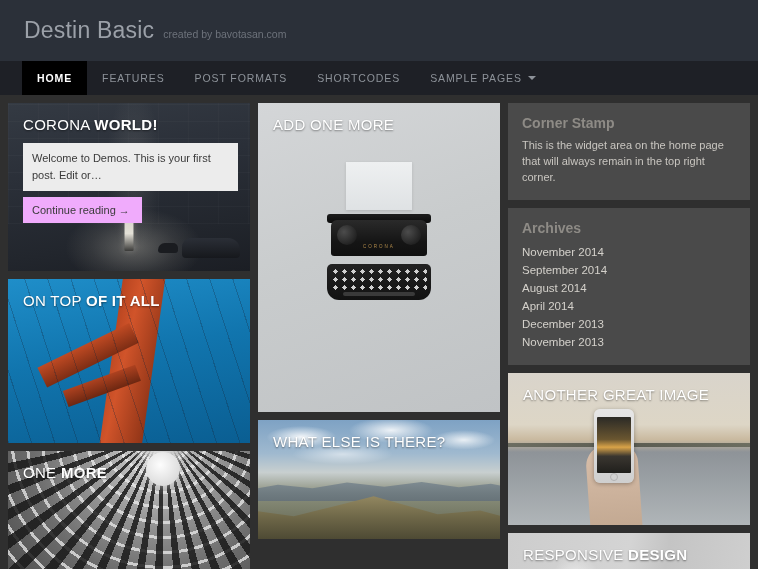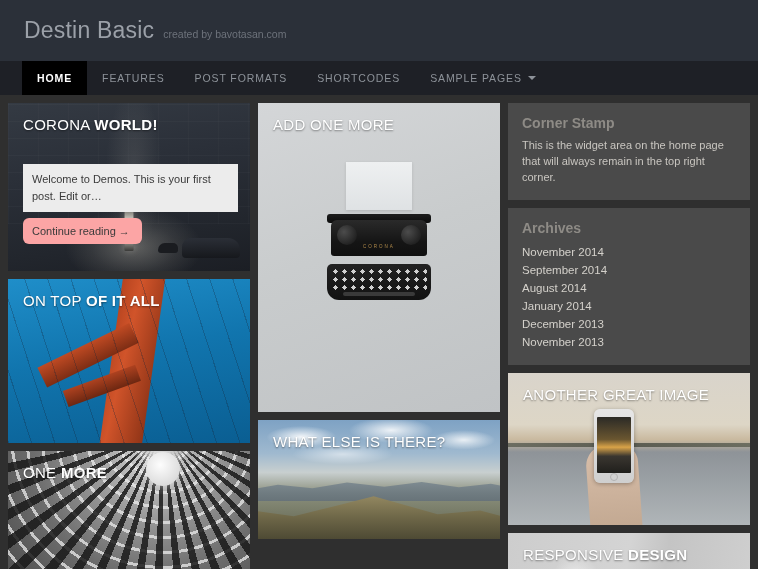--- a/index.html
+++ b/index.html
@@ -91,38 +91,37 @@
     color: #fff;
     letter-spacing: .3px;
     text-shadow: 0 1px 2px rgba(0,0,0,.45);
     font-weight: 400;
     line-height: 1.1;
   }
   .card-title b { font-weight: bold; }
 
   .excerpt-wrap {
     position: absolute;
-    top: 40px; left: 15px; right: 12px; margin-top: 21px;
+    top: 40px; left: 15px; right: 12px;
   }
   .excerpt {
     background: #ececec;
     color: #3a3a3a;
     font-size: 11px;
     line-height: 1.5;
     padding: 7px 9px 8px 9px;
   }
   .readmore {
     display: inline-block;
-    background: #fca5a5;
+    background: #f0abfc;
     color: #3a3a3a;
     font-size: 11px;
     padding: 7px 12px 7px 9px;
     margin-top: 6px;
     cursor: pointer;
-    border-radius: 6px;
   }
 
   
   .widget {
     background: #4a4a4a;
     padding: 12px 14px 14px 14px;
   }
   .widget-title {
     font-size: 14px;
     color: #8e8b86;
@@ -470,21 +469,21 @@
       <div class="widget-title">Corner Stamp</div>
       <div class="widget-text">This is the widget area on the home page that will always remain in the top right corner.</div>
     </div>
 
     <div class="widget">
       <div class="widget-title">Archives</div>
       <ul class="widget-list">
         <li>November 2014</li>
         <li>September 2014</li>
         <li>August 2014</li>
-        <li>January 2014</li>
+        <li>April 2014</li>
         <li>December 2013</li>
         <li>November 2013</li>
       </ul>
     </div>
 
     <div class="card" style="height:152px">
       <div class="img art-phone">
         <div class="horizon"></div>
         <div class="hand"></div>
         <div class="phone">

